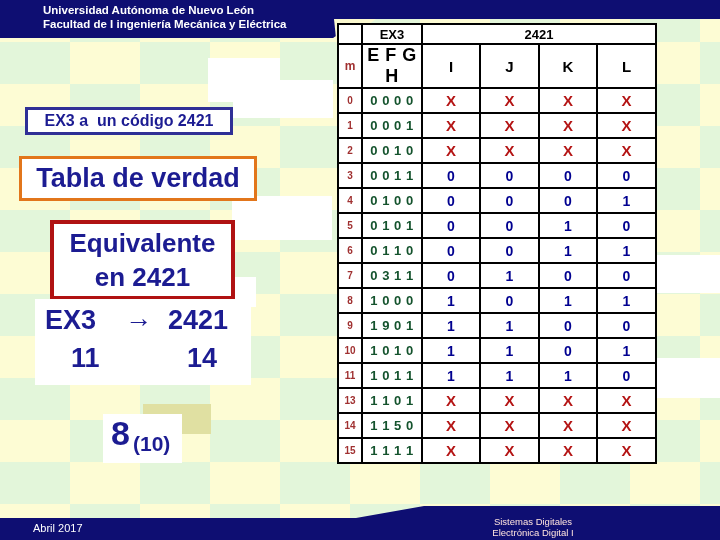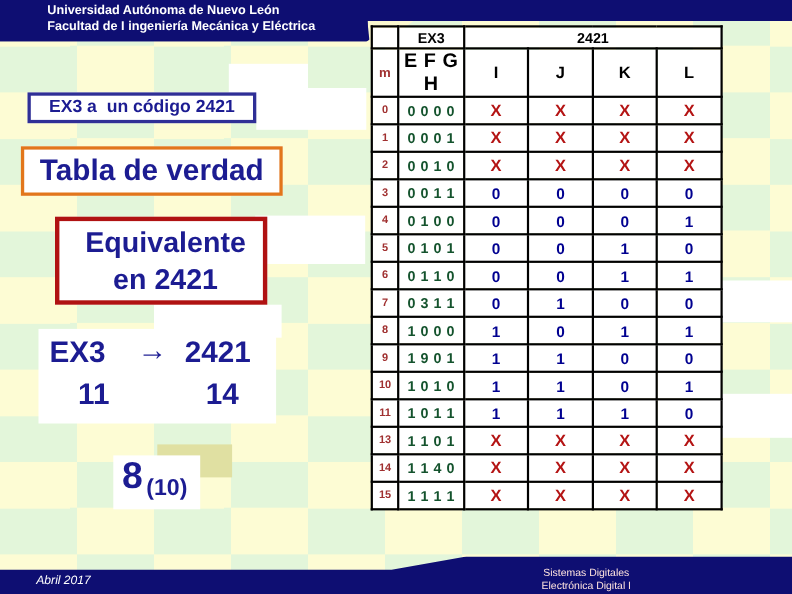--- a/index.html
+++ b/index.html
@@ -29,35 +29,35 @@
     position:absolute; left:334px; top:19px; width:42px; height:29px; z-index:2;
     background:#fbf9cf; clip-path:polygon(0 0,100% 0,3px 100%);
   }
 
   
   .band-bottom{
     position:absolute; left:0; top:505px; width:720px; height:35px; z-index:2;
     background:var(--navy,#0e0e72);
     clip-path:polygon(0 13px,356px 13px,424px 1px,720px 1px,720px 35px,0 35px);
   }
-  .date{position:absolute; left:33px; top:17px; color:#ffffff; font-size:11px;font-style:italic;}
+  .date{position:absolute; left:33px; top:17px; color:#ffffff; font-size:11px;}
   .course{
     position:absolute; left:433px; top:11px; width:200px; text-align:center;
     color:var(--footer-pink,#ffe4de); font-size:9.5px; line-height:11px;
   }
 
   
   .box{position:absolute; background:#ffffff; z-index:2;
-       color:var(--text-navy,#1c1c92); font-weight:bold; text-align:center;}
+       color:var(--text-navy,#1c1c92); font-weight:bold; text-align:center;margin-top:23px;}
   .box1{left:25px; top:84px; width:202px; height:22px; border:3px solid var(--border-navy,#2f2f96);
         font-size:16px; line-height:22px; white-space:pre;}
   .box2{left:19px; top:133px; width:232px; height:39px; border:3px solid var(--orange,#e2761b);
         font-size:27px; line-height:39px;text-align:center;}
   .box3{left:50px; top:197px; width:177px; height:70px; border:4px solid var(--darkred,#b01212);
-        font-size:26px; line-height:34px; padding-top:2px;padding-left:8px;}
+        font-size:26px; line-height:34px; padding-top:2px;}
 
   .mapping{position:absolute; left:35px; top:299px; width:216px; height:86px;
            background:#ffffff; z-index:2; color:var(--text-navy,#1c1c92);
            font-weight:bold; font-size:27px;}
   .mapping span{position:absolute;}
   .map-src{left:10px; top:6px;}
   .map-arrow{left:90px; top:4px;}
   .map-tgt{left:133px; top:6px;}
   .map-src-n{left:36px; top:44px;}
   .map-tgt-n{left:152px; top:44px;}
@@ -247,21 +247,21 @@
         <tr class="d-row">
           <td class="mcell">13</td>
           <td class="ecell">1 1 0 1</td>
           <td class="ocell xval">X</td>
           <td class="ocell xval">X</td>
           <td class="ocell xval">X</td>
           <td class="ocell xval">X</td>
         </tr>
         <tr class="d-row">
           <td class="mcell">14</td>
-          <td class="ecell">1 1 4 0</td>
+          <td class="ecell">1 1 5 0</td>
           <td class="ocell xval">X</td>
           <td class="ocell xval">X</td>
           <td class="ocell xval">X</td>
           <td class="ocell xval">X</td>
         </tr>
         <tr class="d-row">
           <td class="mcell">15</td>
           <td class="ecell">1 1 1 1</td>
           <td class="ocell xval">X</td>
           <td class="ocell xval">X</td>

